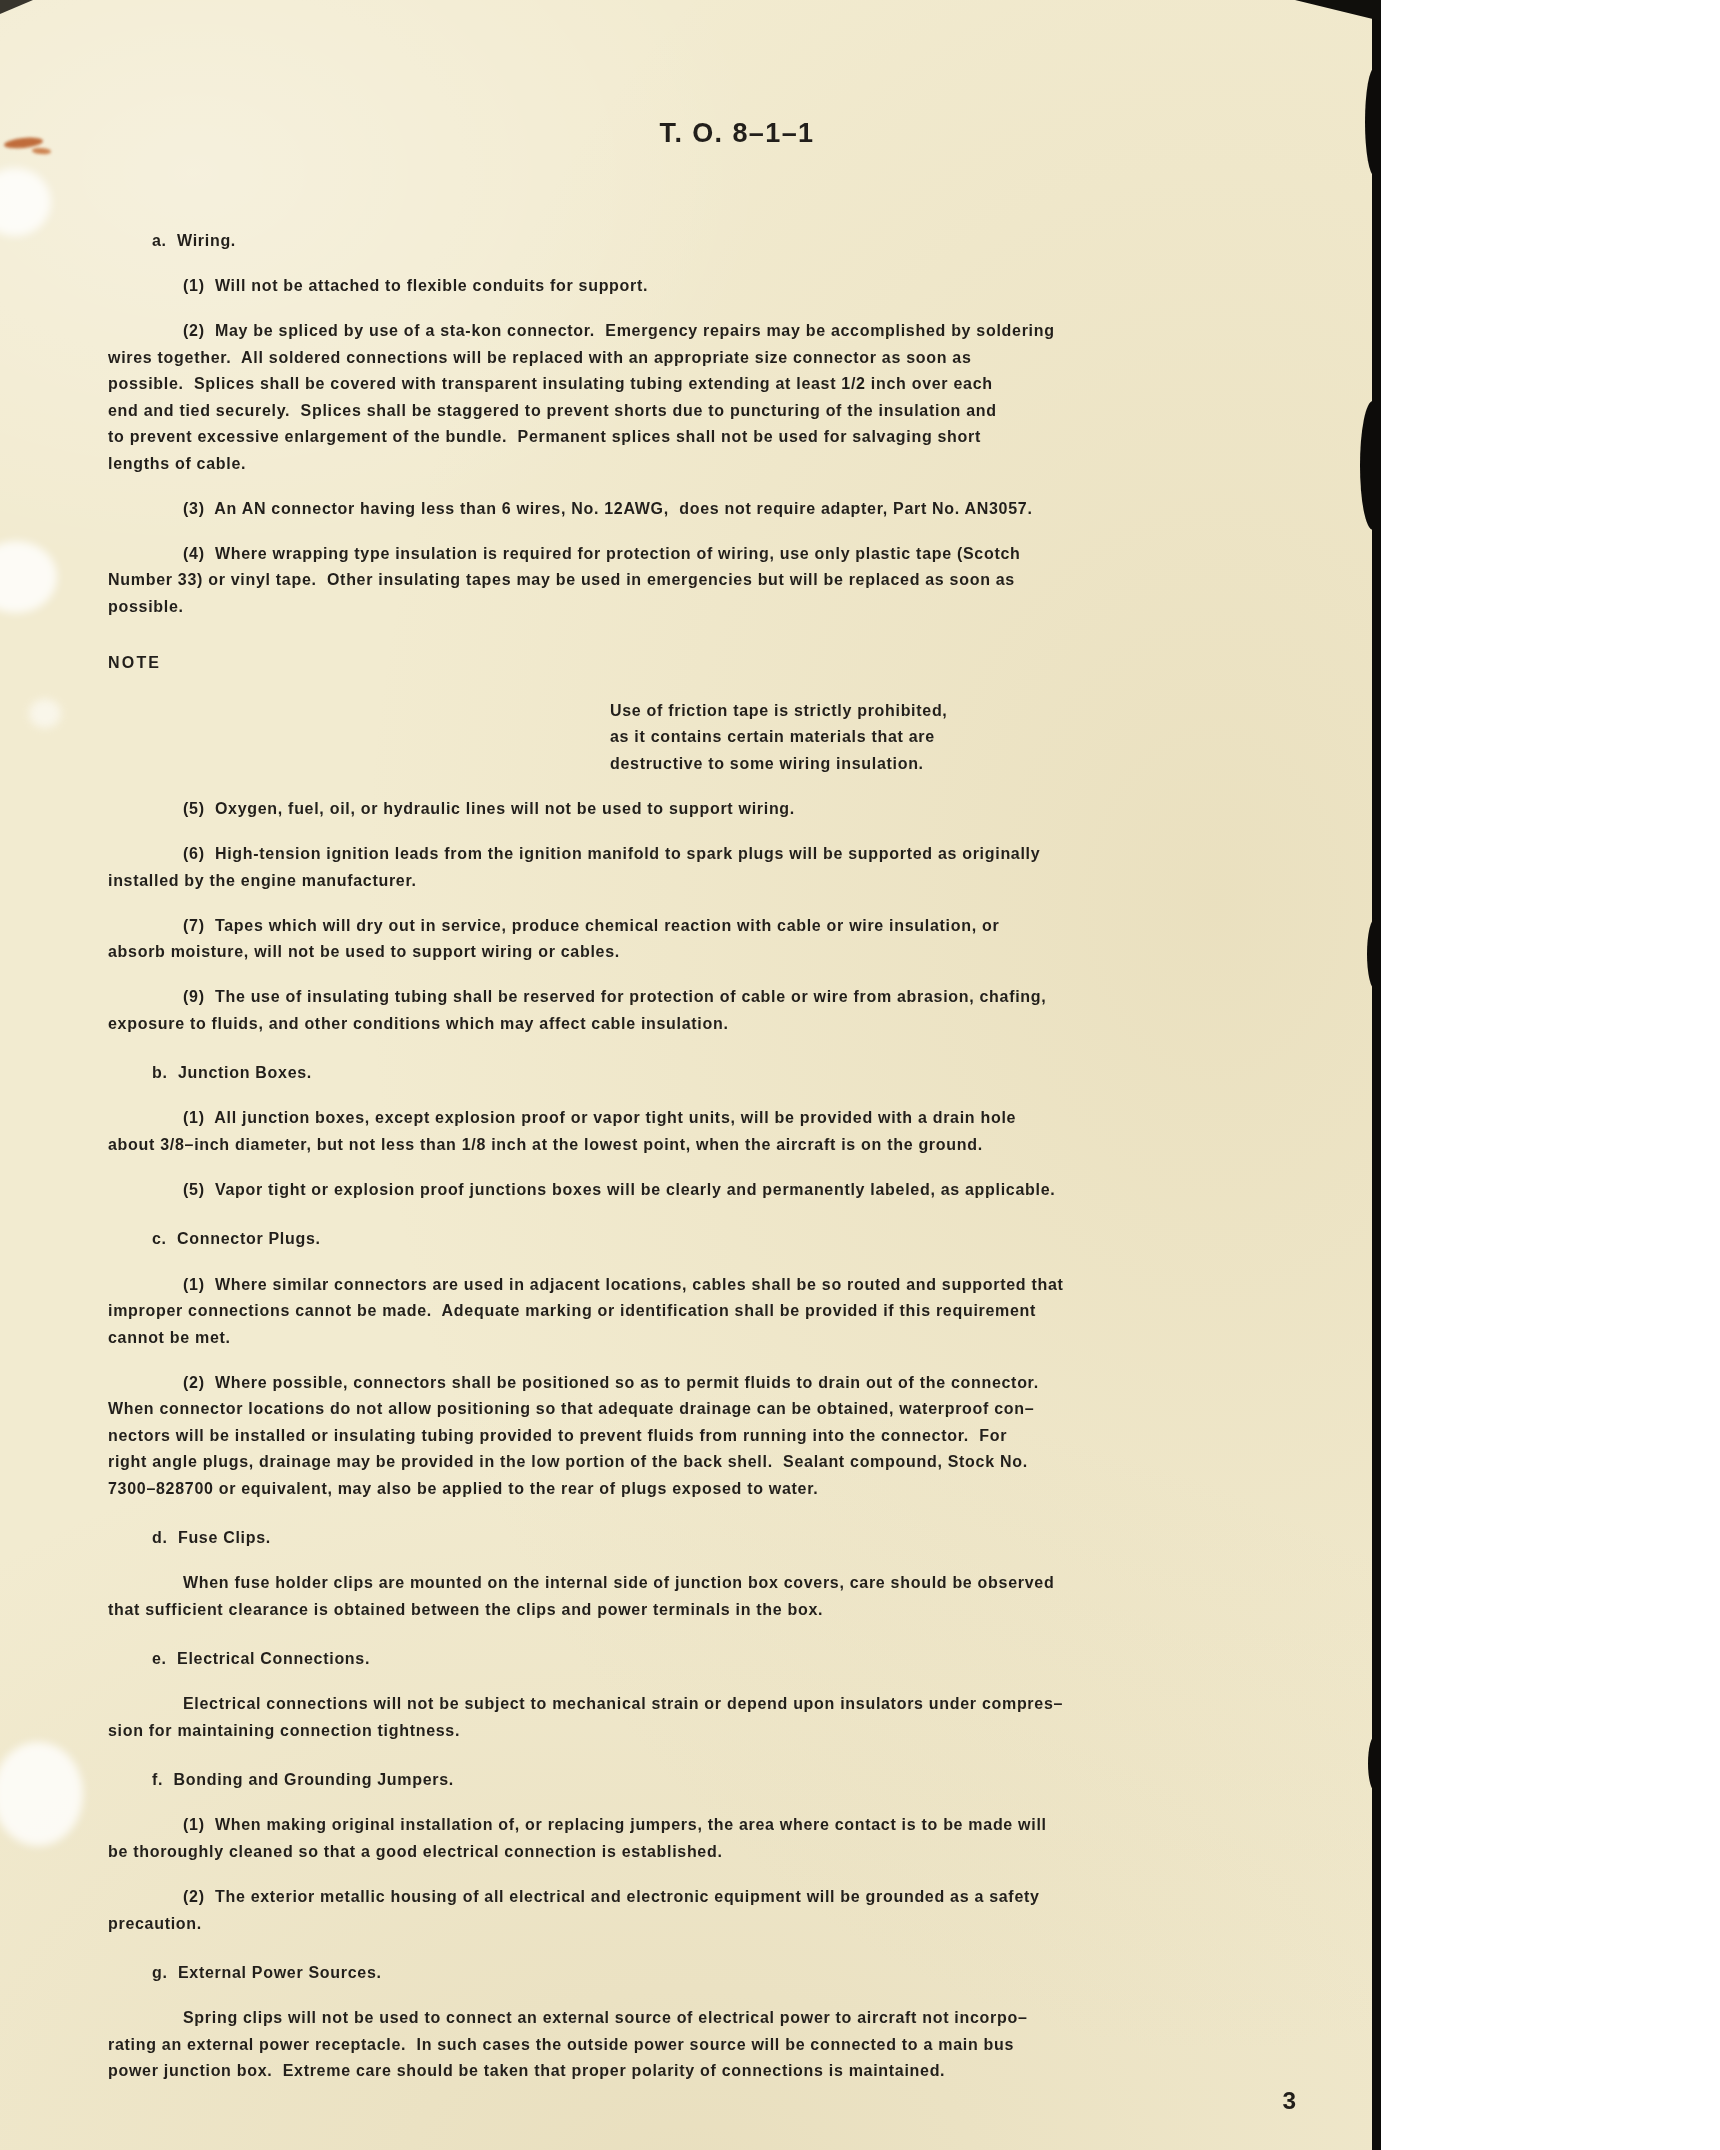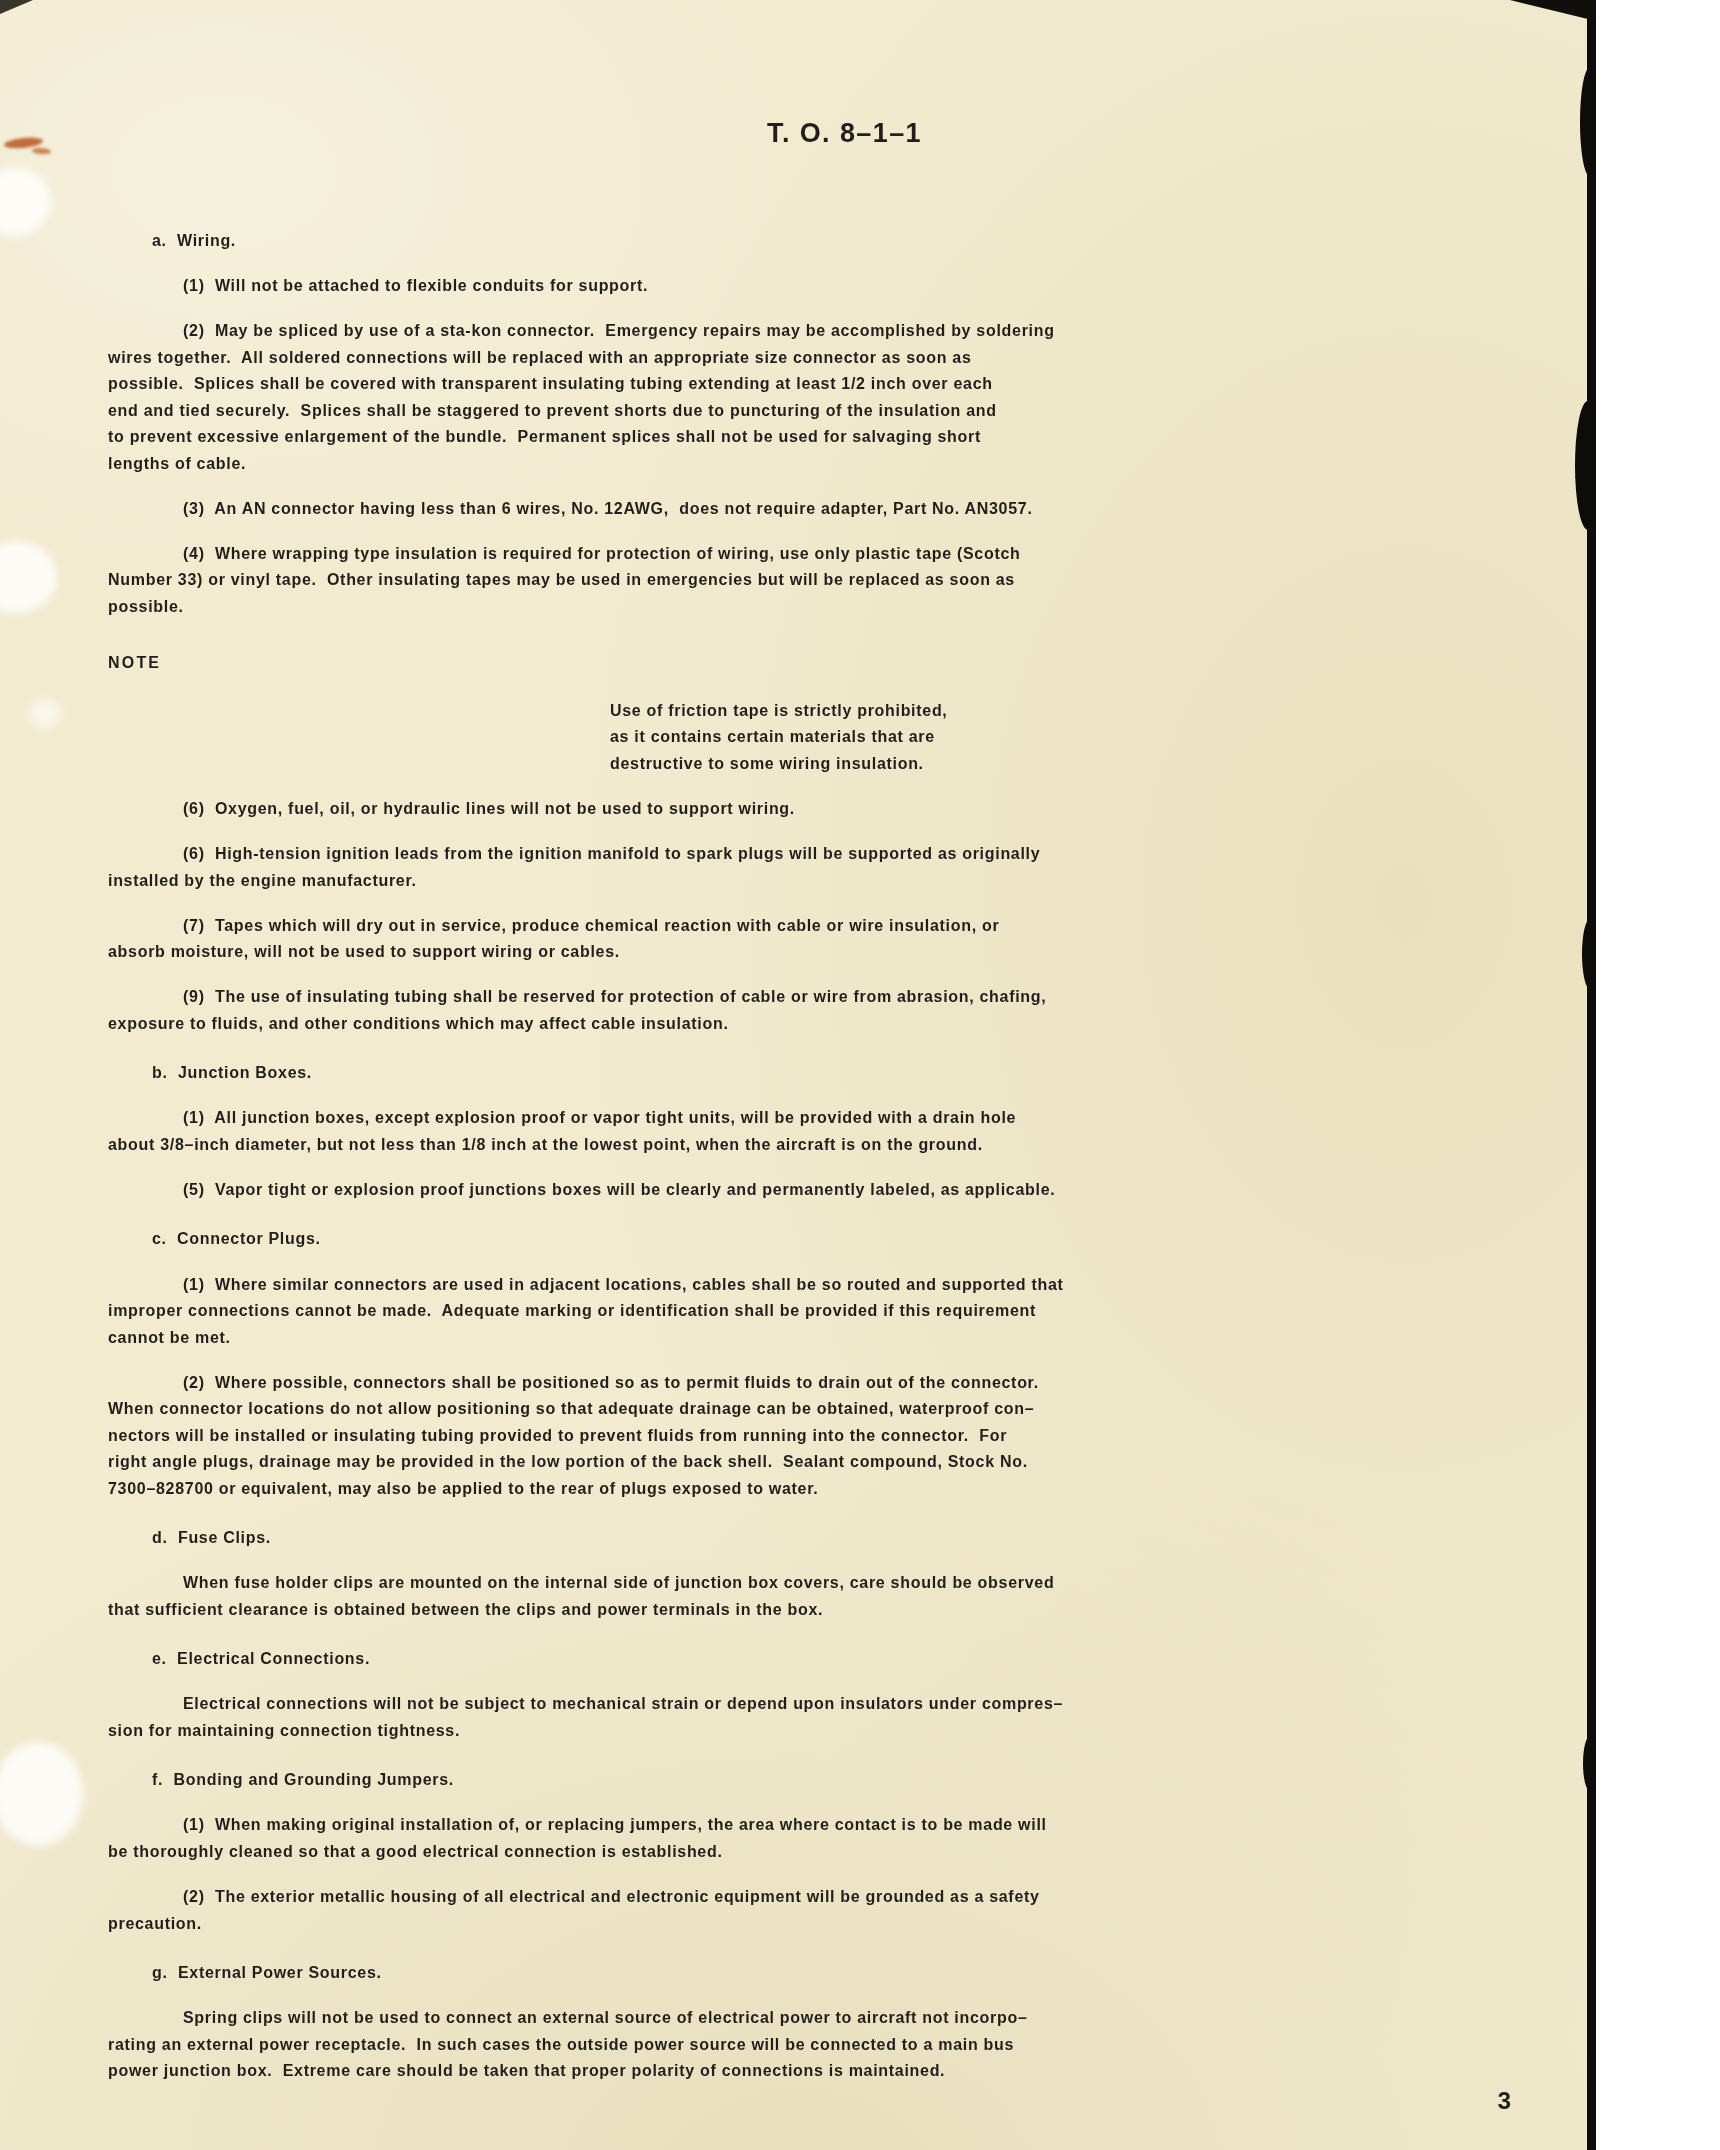--- a/index.html
+++ b/index.html
@@ -3,21 +3,21 @@
 <meta charset="utf-8">
 <style>
   html,body { margin:0; padding:0; }
   body {
     width:1721px; height:2151px;
     font-family:"Liberation Sans", sans-serif;
     overflow:hidden;
   }
   .page {
     position:relative;
-    width:1596px; height:2151px;
+    width:1381px; height:2151px;
     background:
       radial-gradient(ellipse 932px 645px at 14% 8%, rgba(255,255,255,0.28), transparent 62%),
       radial-gradient(ellipse 1219px 1649px at 88% 42%, rgba(213,196,148,0.28), transparent 70%),
       radial-gradient(ellipse 1505px 1075px at 50% 102%, rgba(211,195,150,0.30), transparent 75%),
       #f2ebd0;
     color:#221f1b;
   }
   
   .edge-right { position:absolute; top:0; right:0; width:9.3px; height:2151px; background:#0d0c0a; }
   .edge-bump { position:absolute; right:0; background:#0d0c0a; border-radius:60% 0 0 60% / 50% 0 0 50%; }
@@ -82,21 +82,21 @@
 to prevent excessive enlargement of the bundle.  Permanent splices shall not be used for salvaging short
 lengths of cable.</div>
       <div class="para">(3)  An AN connector having less than 6 wires, No. 12AWG,  does not require adapter, Part No. AN3057.</div>
       <div class="para">(4)  Where wrapping type insulation is required for protection of wiring, use only plastic tape (Scotch
 Number 33) or vinyl tape.  Other insulating tapes may be used in emergencies but will be replaced as soon as
 possible.</div>
       <div class="note-label">NOTE</div>
       <div class="note-body">Use of friction tape is strictly prohibited,
 as it contains certain materials that are
 destructive to some wiring insulation.</div>
-      <div class="para">(6)  Oxygen, fuel, oil, or hydraulic lines will not be used to support wiring.</div>
+      <div class="para">(5)  Oxygen, fuel, oil, or hydraulic lines will not be used to support wiring.</div>
       <div class="para">(6)  High-tension ignition leads from the ignition manifold to spark plugs will be supported as originally
 installed by the engine manufacturer.</div>
       <div class="para">(7)  Tapes which will dry out in service, produce chemical reaction with cable or wire insulation, or
 absorb moisture, will not be used to support wiring or cables.</div>
       <div class="para">(9)  The use of insulating tubing shall be reserved for protection of cable or wire from abrasion, chafing,
 exposure to fluids, and other conditions which may affect cable insulation.</div>
       <div class="heading">b.  Junction Boxes.</div>
       <div class="para">(1)  All junction boxes, except explosion proof or vapor tight units, will be provided with a drain hole
 about 3/8–inch diameter, but not less than 1/8 inch at the lowest point, when the aircraft is on the ground.</div>
       <div class="para">(5)  Vapor tight or explosion proof junctions boxes will be clearly and permanently labeled, as applicable.</div>

